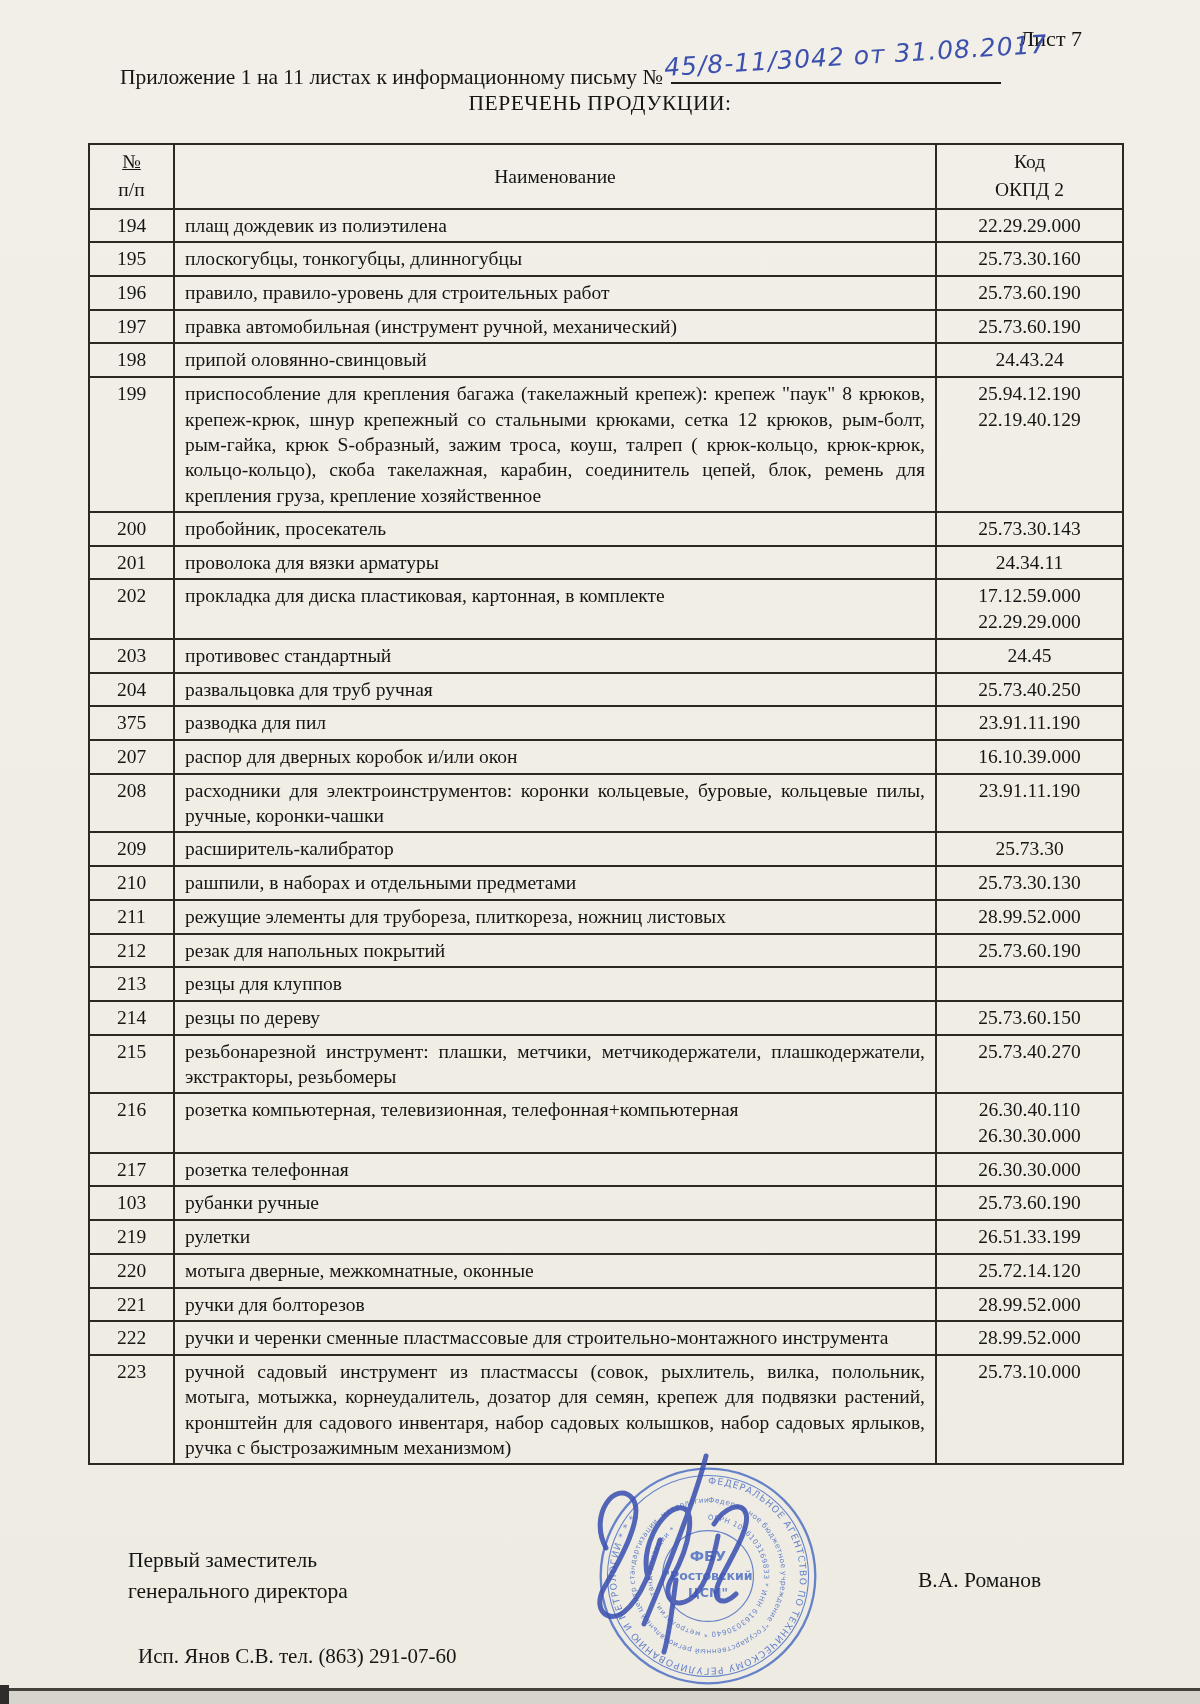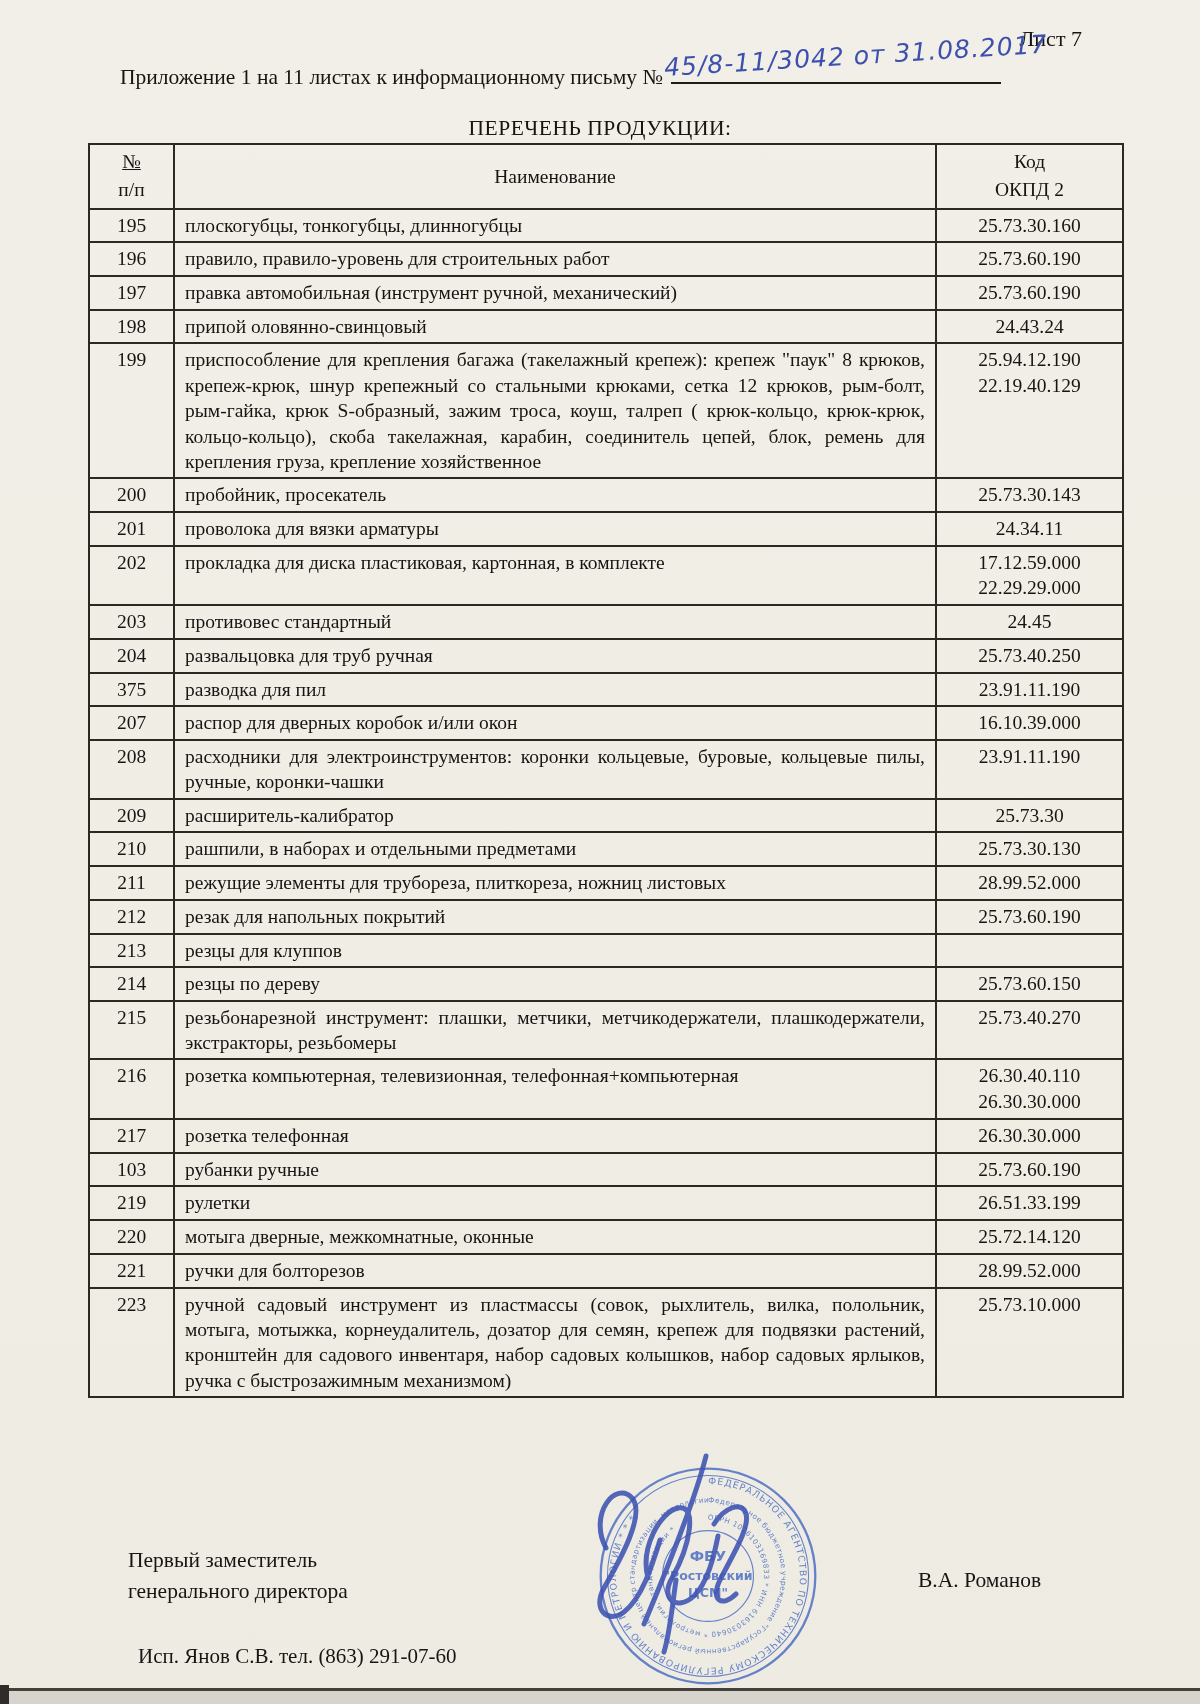--- a/index.html
+++ b/index.html
@@ -17,21 +17,21 @@
   .number-slot{display:inline-block;position:relative;width:330px;height:26px;
     border-bottom:2.2px solid #1d1c1a;vertical-align:baseline;margin-left:8px;}
   .handwritten{
     position:absolute;left:-6px;bottom:0px;width:360px;
     font-family:"DejaVu Sans",sans-serif;font-style:italic;
     color:#3c50ae;font-size:25px;letter-spacing:1px;white-space:nowrap;
     transform:rotate(-3.5deg);transform-origin:left bottom;
   }
 
   
-  .doc-title{position:absolute;top:116px;left:0;width:1200px;text-align:center;
+  .doc-title{position:absolute;top:91px;left:0;width:1200px;text-align:center;
     font-size:21.5px;letter-spacing:.5px;}
 
   
   .tbl-wrap{position:absolute;top:143px;left:88px;width:1034px;}
   table.products{border-collapse:collapse;width:1034px;table-layout:fixed;
     border:2.5px solid #28261f;}
   table.products th,table.products td{
     border:2px solid #2b2921;padding:3px 10px;font-size:19.5px;line-height:1.30;
     vertical-align:top;background:transparent;}
   col.c-num{width:85px;} col.c-name{width:762px;} col.c-code{width:187px;}
@@ -86,20 +86,27 @@
           </th>
           <th>Наименование</th>
           <th>
             <span class="th-stack">Код</span>
             <span class="th-stack">ОКПД 2</span>
           </th>
         </tr>
       </thead>
       <tbody>
           <tr>
+      <td class="cell-num">194</td>
+      <td class="cell-name">плащ дождевик из полиэтилена</td>
+      <td class="cell-code">
+              <div class="code-line">22.29.29.000</div>
+            </td>
+    </tr>
+          <tr>
       <td class="cell-num">195</td>
       <td class="cell-name">плоскогубцы, тонкогубцы, длинногубцы</td>
       <td class="cell-code">
               <div class="code-line">25.73.30.160</div>
             </td>
     </tr>
           <tr>
       <td class="cell-num">196</td>
       <td class="cell-name">правило, правило-уровень для строительных работ</td>
       <td class="cell-code">
@@ -264,20 +271,27 @@
           <tr>
       <td class="cell-num">220</td>
       <td class="cell-name">мотыга дверные, межкомнатные, оконные</td>
       <td class="cell-code">
               <div class="code-line">25.72.14.120</div>
             </td>
     </tr>
           <tr>
       <td class="cell-num">221</td>
       <td class="cell-name">ручки для болторезов</td>
+      <td class="cell-code">
+              <div class="code-line">28.99.52.000</div>
+            </td>
+    </tr>
+          <tr>
+      <td class="cell-num">222</td>
+      <td class="cell-name">ручки и черенки сменные пластмассовые для строительно-монтажного инструмента</td>
       <td class="cell-code">
               <div class="code-line">28.99.52.000</div>
             </td>
     </tr>
           <tr>
       <td class="cell-num">223</td>
       <td class="cell-name">ручной садовый инструмент из пластмассы (совок, рыхлитель, вилка, полольник, мотыга, мотыжка, корнеудалитель, дозатор для семян, крепеж для подвязки растений, кронштейн для садового инвентаря, набор садовых колышков, набор садовых ярлыков, ручка с быстрозажимным механизмом)</td>
       <td class="cell-code">
               <div class="code-line">25.73.10.000</div>
             </td>

